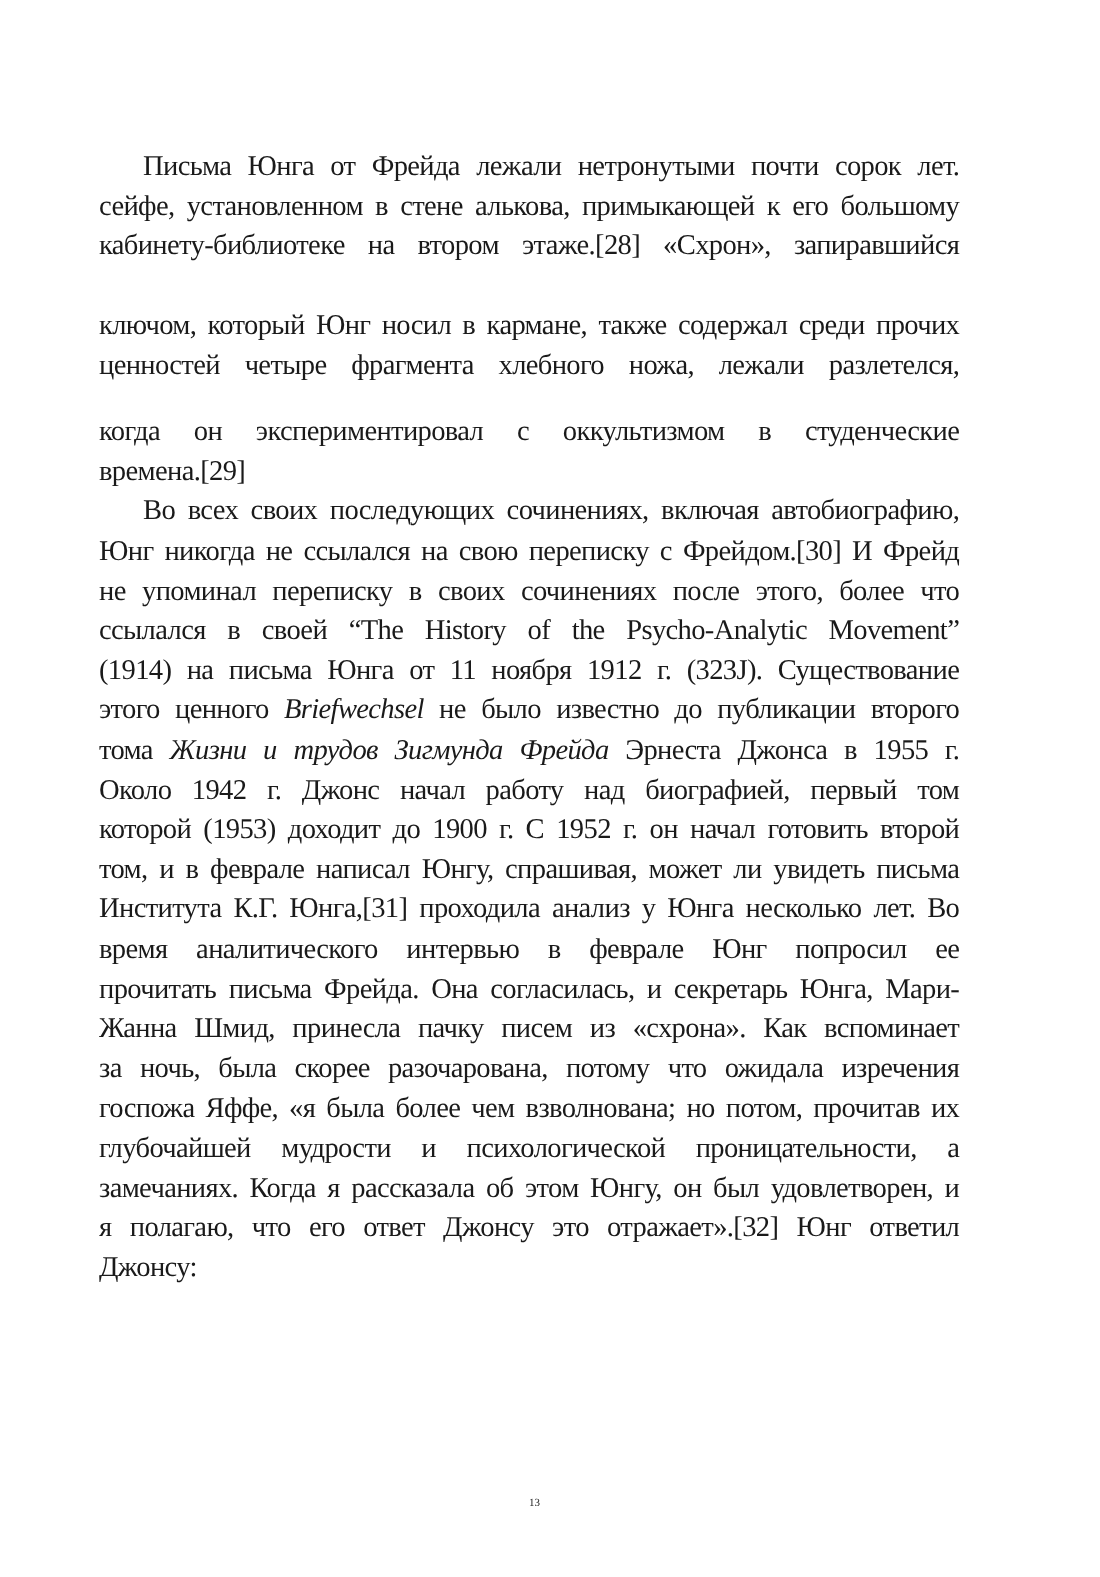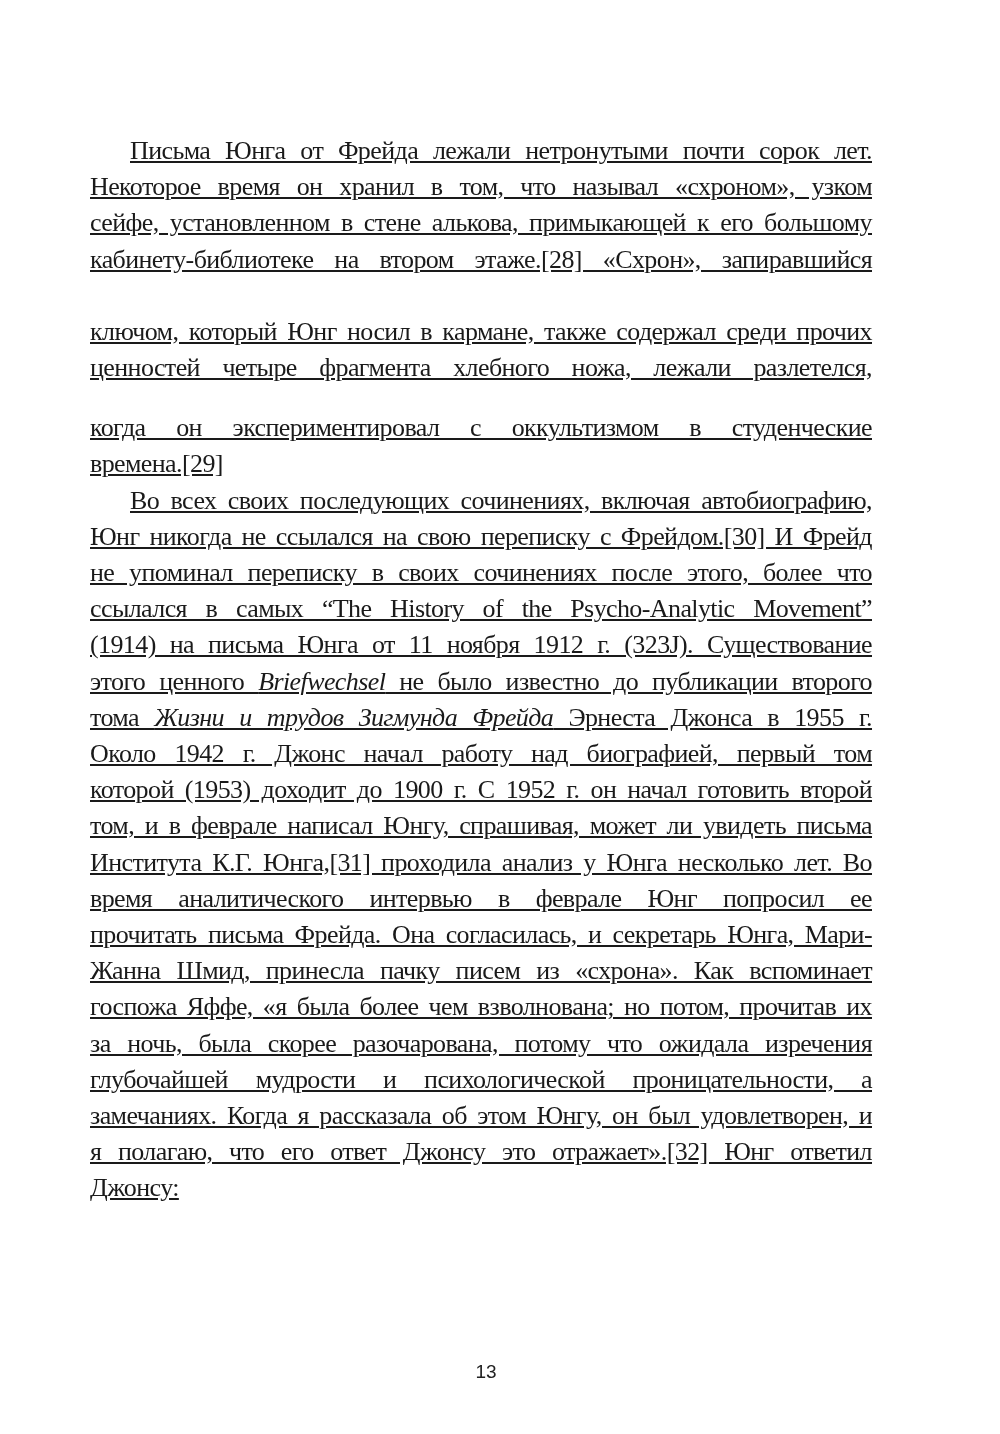--- a/index.html
+++ b/index.html
@@ -12,76 +12,74 @@
     font-family: "Liberation Serif", "DejaVu Serif", serif;
     font-size: 26px;
     line-height: 36.2px;
     color: #1a1a1a;
   }
   .para {
     margin: 0;
     text-indent: 40px;
     text-align: justify;
     transform-origin: left top;
-    text-decoration: underline;
   }
   .para .line {
     display: block;
     text-align: justify;
     text-align-last: justify;
     white-space: nowrap;
     text-indent: 0;
     letter-spacing: -0.6px;
     word-spacing: -1px;
   }
   .para .line.first { padding-left: 40px; }
   .para .line.last { text-align-last: left; }
   .para .line span.it { font-style: italic; }
   .page-number {
     position: absolute;
     left: 0;
     width: 972px;
     top: 1361px;
     text-align: center;
-    font-family: Liberation Sans, sans-serif;
-    font-size: 19px;
+    font-family: Liberation Serif, serif;
+    font-size: 10px;
     color: #222;
   }
 </style>
 </head>
 <body>
 
 <div class="page">
   <p class="para">
     <span class="line first" style="display: block;">Письма Юнга от Фрейда лежали нетронутыми почти сорок лет.</span>
-    <span class="line" style="display: block;">Некоторое время он хранил в том, что называл «схроном», узком</span>
     <span class="line" style="display: block;">сейфе, установленном в стене алькова, примыкающей к его большому</span>
     <span class="line" style="display: block;">кабинету-библиотеке на втором этаже.[28] «Схрон», запиравшийся</span>
     <span class="line" style="display: block; margin-top: 36px;">ключом, который Юнг носил в кармане, также содержал среди прочих</span>
     <span class="line" style="display: block;">ценностей четыре фрагмента хлебного ножа, лежали разлетелся,</span>
     <span class="line" style="display: block; margin-top: 24px;">когда он экспериментировал с оккультизмом в студенческие</span>
     <span class="line last" style="display: block;">времена.[29]</span>
   </p>
   <p class="para">
     <span class="line first" style="display: block;">Во всех своих последующих сочинениях, включая автобиографию,</span>
     <span class="line" style="display: block;">Юнг никогда не ссылался на свою переписку с Фрейдом.[30] И Фрейд</span>
     <span class="line" style="display: block;">не упоминал переписку в своих сочинениях после этого, более что</span>
-    <span class="line" style="display: block;">ссылался в самых “The History of the Psycho-Analytic Movement”</span>
+    <span class="line" style="display: block;">ссылался в своей “The History of the Psycho-Analytic Movement”</span>
     <span class="line" style="display: block;">(1914) на письма Юнга от 11 ноября 1912 г. (323J). Существование</span>
     <span class="line" style="display: block;"><span>этого ценного </span><span class="it">Briefwechsel</span><span> не было известно до публикации второго</span></span>
     <span class="line" style="display: block;"><span>тома </span><span class="it">Жизни и трудов Зигмунда Фрейда</span><span> Эрнеста Джонса в 1955 г.</span></span>
     <span class="line" style="display: block;">Около 1942 г. Джонс начал работу над биографией, первый том</span>
     <span class="line" style="display: block;">которой (1953) доходит до 1900 г. С 1952 г. он начал готовить второй</span>
     <span class="line" style="display: block;">том, и в феврале написал Юнгу, спрашивая, может ли увидеть письма</span>
     <span class="line" style="display: block;">Института К.Г. Юнга,[31] проходила анализ у Юнга несколько лет. Во</span>
     <span class="line" style="display: block;">время аналитического интервью в феврале Юнг попросил ее</span>
     <span class="line" style="display: block;">прочитать письма Фрейда. Она согласилась, и секретарь Юнга, Мари-</span>
     <span class="line" style="display: block;">Жанна Шмид, принесла пачку писем из «схрона». Как вспоминает</span>
+    <span class="line" style="display: block;">за ночь, была скорее разочарована, потому что ожидала изречения</span>
     <span class="line" style="display: block;">госпожа Яффе, «я была более чем взволнована; но потом, прочитав их</span>
-    <span class="line" style="display: block;">за ночь, была скорее разочарована, потому что ожидала изречения</span>
     <span class="line" style="display: block;">глубочайшей мудрости и психологической проницательности, а</span>
     <span class="line" style="display: block;">замечаниях. Когда я рассказала об этом Юнгу, он был удовлетворен, и</span>
     <span class="line" style="display: block;">я полагаю, что его ответ Джонсу это отражает».[32] Юнг ответил</span>
     <span class="line last" style="display: block;">Джонсу:</span>
   </p>
 </div>
 
 <div class="page-number">13</div>
 
 </body></html>

